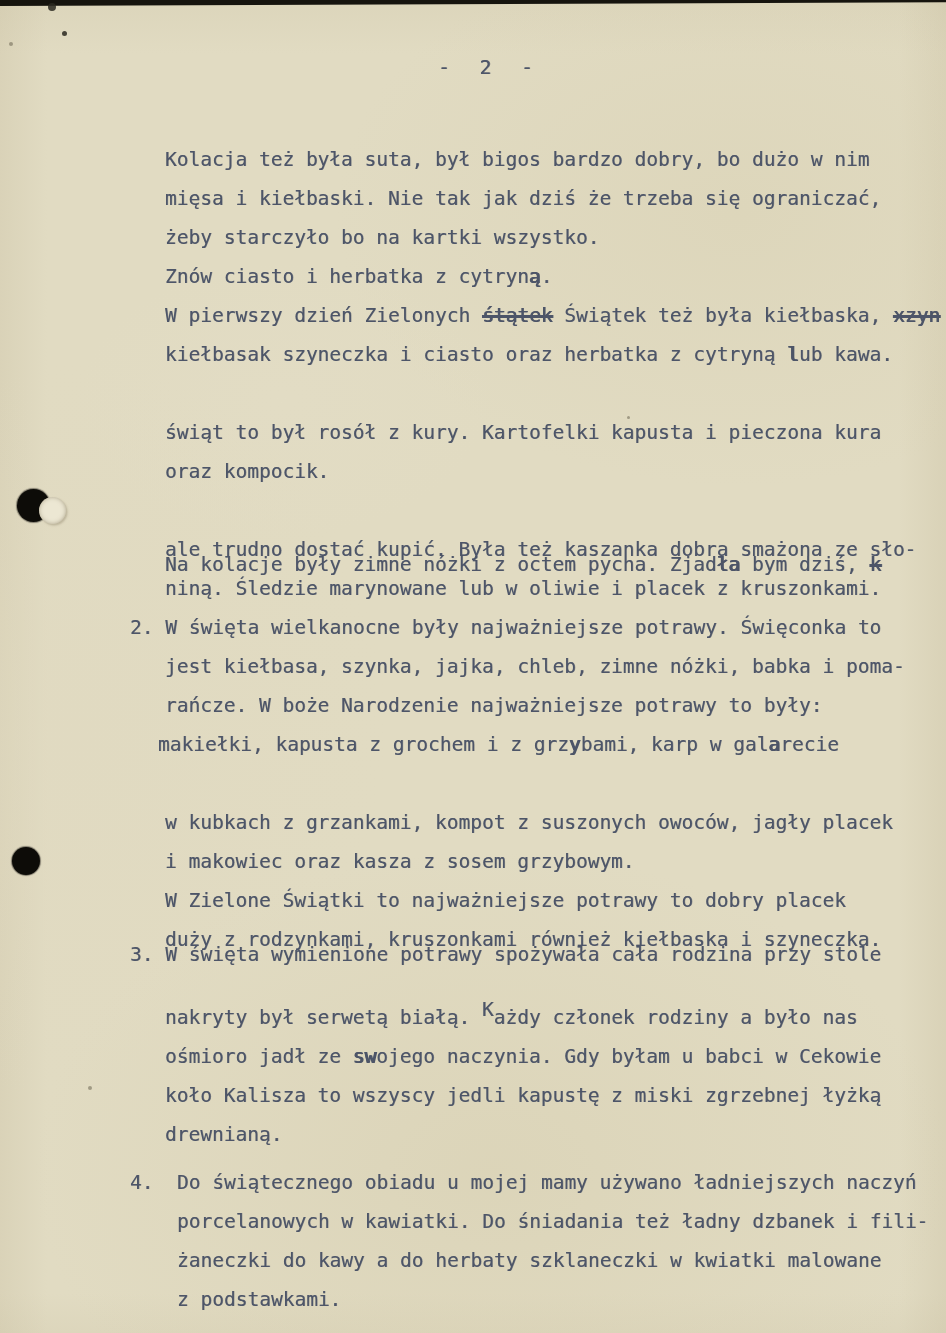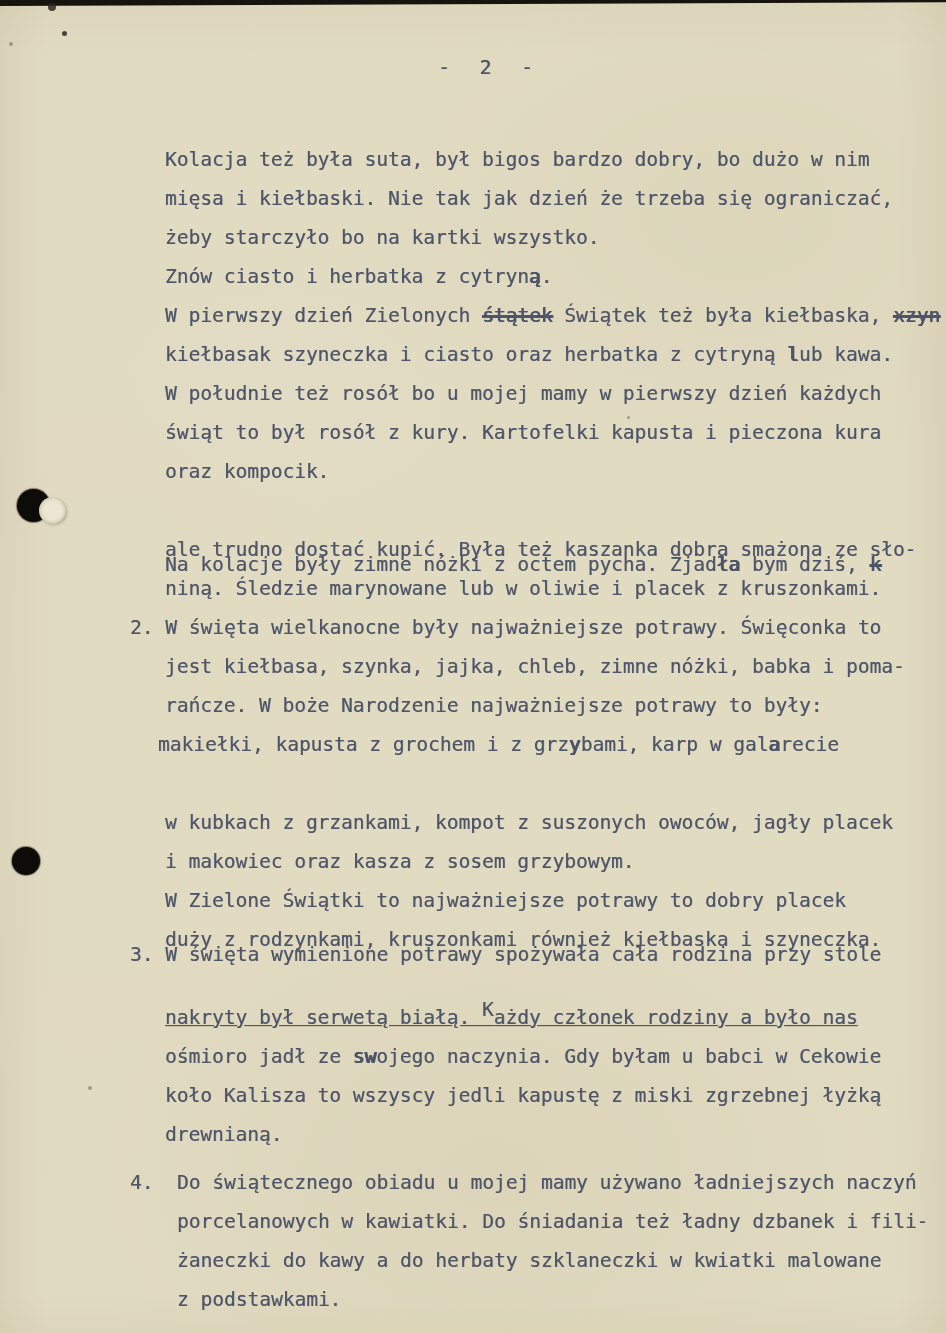--- a/index.html
+++ b/index.html
@@ -49,41 +49,40 @@
 </style>
 </head>
 <body>
 
 <div class="scan-edge"></div>
 
 <div class="page-number">- 2 -</div>
 
 <div class="text-layer">
     <div class="line" style="left: 165px; top: 148px;"><span class="seg">Kolacja też była suta, był bigos bardzo dobry, bo dużo w nim</span></div>
-    <div class="line" style="left: 165px; top: 187px;"><span class="seg">mięsa i kiełbaski. Nie tak jak dzień że trzeba się ograniczać,</span></div>
+    <div class="line" style="left: 165px; top: 187px;"><span class="seg">mięsa i kiełbaski. Nie tak jak dziś że trzeba się ograniczać,</span></div>
     <div class="line" style="left: 165px; top: 226px;"><span class="seg">żeby starczyło bo na kartki wszystko.</span></div>
     <div class="line" style="left: 165px; top: 265px;"><span class="seg">Znów ciasto i herbatka z cytryn</span><span class="seg dark">ą</span><span class="seg">.</span></div>
     <div class="line" style="left: 165px; top: 304px;"><span class="seg">W pierwszy dzień Zielonych </span><span class="seg struck">śtątek</span><span class="seg"> Świątek też była kiełbaska, </span><span class="seg struck">xzyn</span></div>
     <div class="line" style="left: 165px; top: 343px; text-align: center;"><span class="seg">kiełbasak szyneczka i ciasto oraz herbatka z cytryną </span><span class="seg dark">l</span><span class="seg">ub kawa.</span></div>
-    <div class="line" style="left: 165px; top: 382px;"><span class="seg">W południe też rosół bo u mojej mamy w pierwszy dzień każdych</span></div>
     <div class="line" style="left: 165px; top: 421px;"><span class="seg">świąt to był rosół z kury. Kartofelki kapusta i pieczona kura</span></div>
     <div class="line" style="left: 165px; top: 460px;"><span class="seg">oraz kompocik.</span></div>
     <div class="line" style="left: 165px; top: 509px; margin-top: 44px;"><span class="seg">Na kolacje były zimne nóżki z octem pycha. Zjad</span><span class="seg dark">ła</span><span class="seg"> bym dziś, </span><span class="seg struck">k</span></div>
     <div class="line" style="left: 165px; top: 538px;"><span class="seg">ale trudno dostać kupić. Była też kaszanka dobra smażona ze sło-</span></div>
     <div class="line" style="left: 165px; top: 577px;"><span class="seg">niną. Śledzie marynowane lub w oliwie i placek z kruszonkami.</span></div>
     <div class="line" style="left: 130px; top: 616px;"><span class="seg">2. W święta wielkanocne były najważniejsze potrawy. Święconka to</span></div>
     <div class="line" style="left: 165px; top: 655px;"><span class="seg">jest kiełbasa, szynka, jajka, chleb, zimne nóżki, babka i poma-</span></div>
     <div class="line" style="left: 165px; top: 694px;"><span class="seg">rańcze. W boże Narodzenie najważniejsze potrawy to były:</span></div>
     <div class="line" style="left: 158px; top: 733px; text-align: right;"><span class="seg">makiełki, kapusta z grochem i z grz</span><span class="seg dark">y</span><span class="seg">bami, karp w gal</span><span class="seg dark">a</span><span class="seg">recie</span></div>
     <div class="line" style="left: 165px; top: 811px;"><span class="seg">w kubkach z grzankami, kompot z suszonych owoców, jagły placek</span></div>
     <div class="line" style="left: 165px; top: 850px;"><span class="seg">i makowiec oraz kasza z sosem grzybowym.</span></div>
     <div class="line" style="left: 165px; top: 928px;"><span class="seg">duży z rodzynkami, kruszonkami również kiełbaska i szyneczka.</span></div>
     <div class="line" style="left: 165px; top: 889px;"><span class="seg">W Zielone Świątki to najważniejsze potrawy to dobry placek</span></div>
     <div class="line" style="left: 130px; top: 943px;"><span class="seg">3. W święta wymienione potrawy spożywała cała rodzina przy stole</span></div>
-    <div class="line" style="left: 165px; top: 1006px; text-decoration: underline;"><span class="seg">nakryty był serwetą białą. </span><span class="seg raised">K</span><span class="seg">ażdy członek rodziny a było nas</span></div>
+    <div class="line" style="left: 165px; top: 1006px;"><span class="seg">nakryty był serwetą białą. </span><span class="seg raised">K</span><span class="seg">ażdy członek rodziny a było nas</span></div>
     <div class="line" style="left: 165px; top: 1045px;"><span class="seg">ośmioro jadł ze </span><span class="seg dark">sw</span><span class="seg">ojego naczynia. Gdy byłam u babci w Cekowie</span></div>
     <div class="line" style="left: 165px; top: 1084px;"><span class="seg">koło Kalisza to wszyscy jedli kapustę z miski zgrzebnej łyżką</span></div>
     <div class="line" style="left: 165px; top: 1123px;"><span class="seg">drewnianą.</span></div>
     <div class="line" style="left: 130px; top: 1171px;"><span class="seg">4.  Do świątecznego obiadu u mojej mamy używano ładniejszych naczyń</span></div>
     <div class="line" style="left: 177px; top: 1210px;"><span class="seg">porcelanowych w kawiatki. Do śniadania też ładny dzbanek i fili-</span></div>
     <div class="line" style="left: 177px; top: 1249px;"><span class="seg">żaneczki do kawy a do herbaty szklaneczki w kwiatki malowane</span></div>
     <div class="line" style="left: 177px; top: 1288px;"><span class="seg">z podstawkami.</span></div>
   </div>
 
 <div class="punch black" style="left: 17px; top: 489px; width: 33px; height: 33px;"></div>

